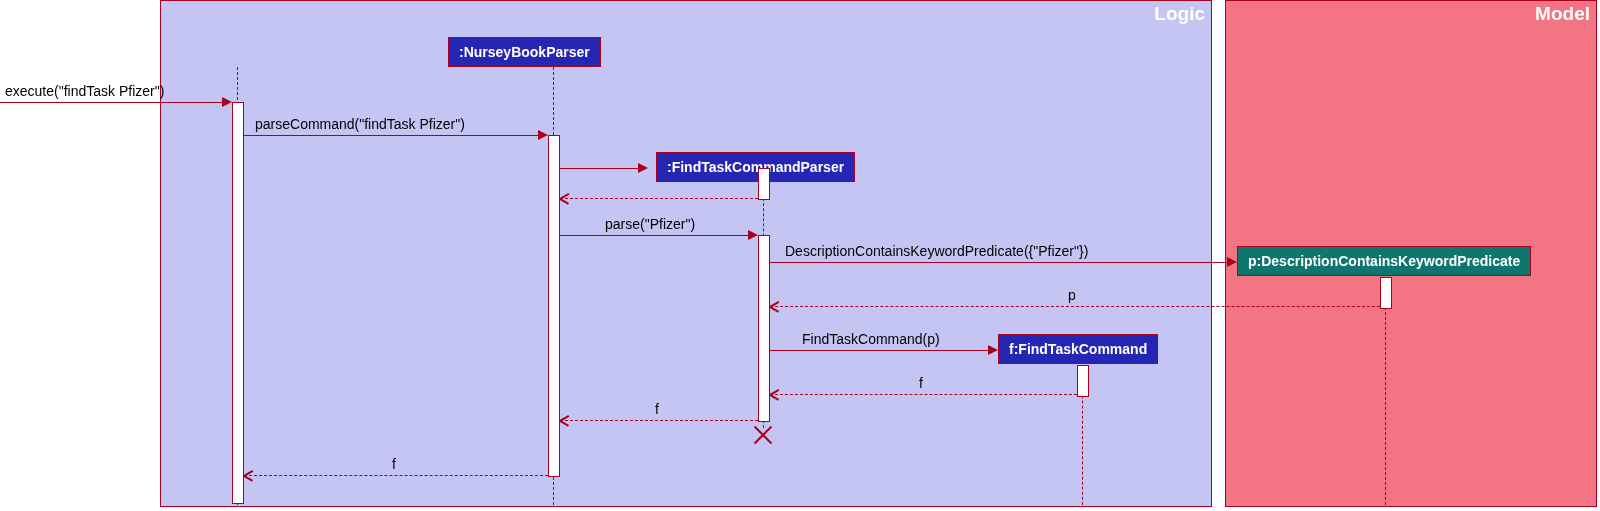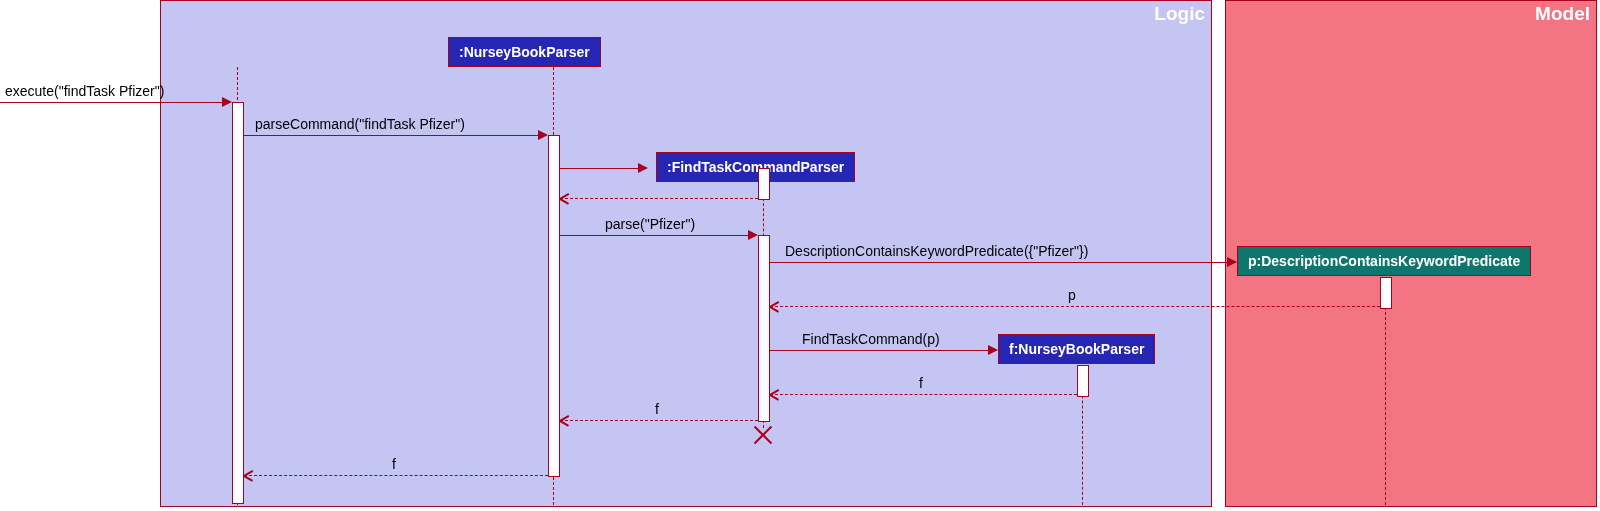--- a/index.html
+++ b/index.html
@@ -125,21 +125,21 @@
   <div class="frame frame-logic">
     <div class="frame-label">Logic</div>
   </div>
   <div class="frame frame-model">
     <div class="frame-label">Model</div>
   </div>
 
   <div class="participant" style="left:448px; top:37px;">:NurseyBookParser</div>
   <div class="participant" style="left:648px; top:152px;margin-left:8px;">:FindTaskCommandParser</div>
   <div class="participant participant-model" style="left:1237px; top:246px;">p:DescriptionContainsKeywordPredicate</div>
-  <div class="participant" style="left:998px; top:334px;">f:NurseyBookParser</div>
+  <div class="participant" style="left:998px; top:334px;">f:FindTaskCommand</div>
 
   <div class="lifeline" style="left:237px; top:67px; height:438px;"></div>
   <div class="lifeline" style="left:553px; top:67px; height:438px;"></div>
   <div class="lifeline" style="left:763px; top:183px; height:245px;"></div>
   <div class="lifeline" style="left:1385px; top:277px; height:228px;"></div>
   <div class="lifeline" style="left:1082px; top:365px; height:140px;"></div>
 
   <div class="activation" style="left:232px; top:102px; height:400px;"></div>
   <div class="activation" style="left:548px; top:135px; height:340px;"></div>
   <div class="activation" style="left:758px; top:168px; height:30px;"></div>

